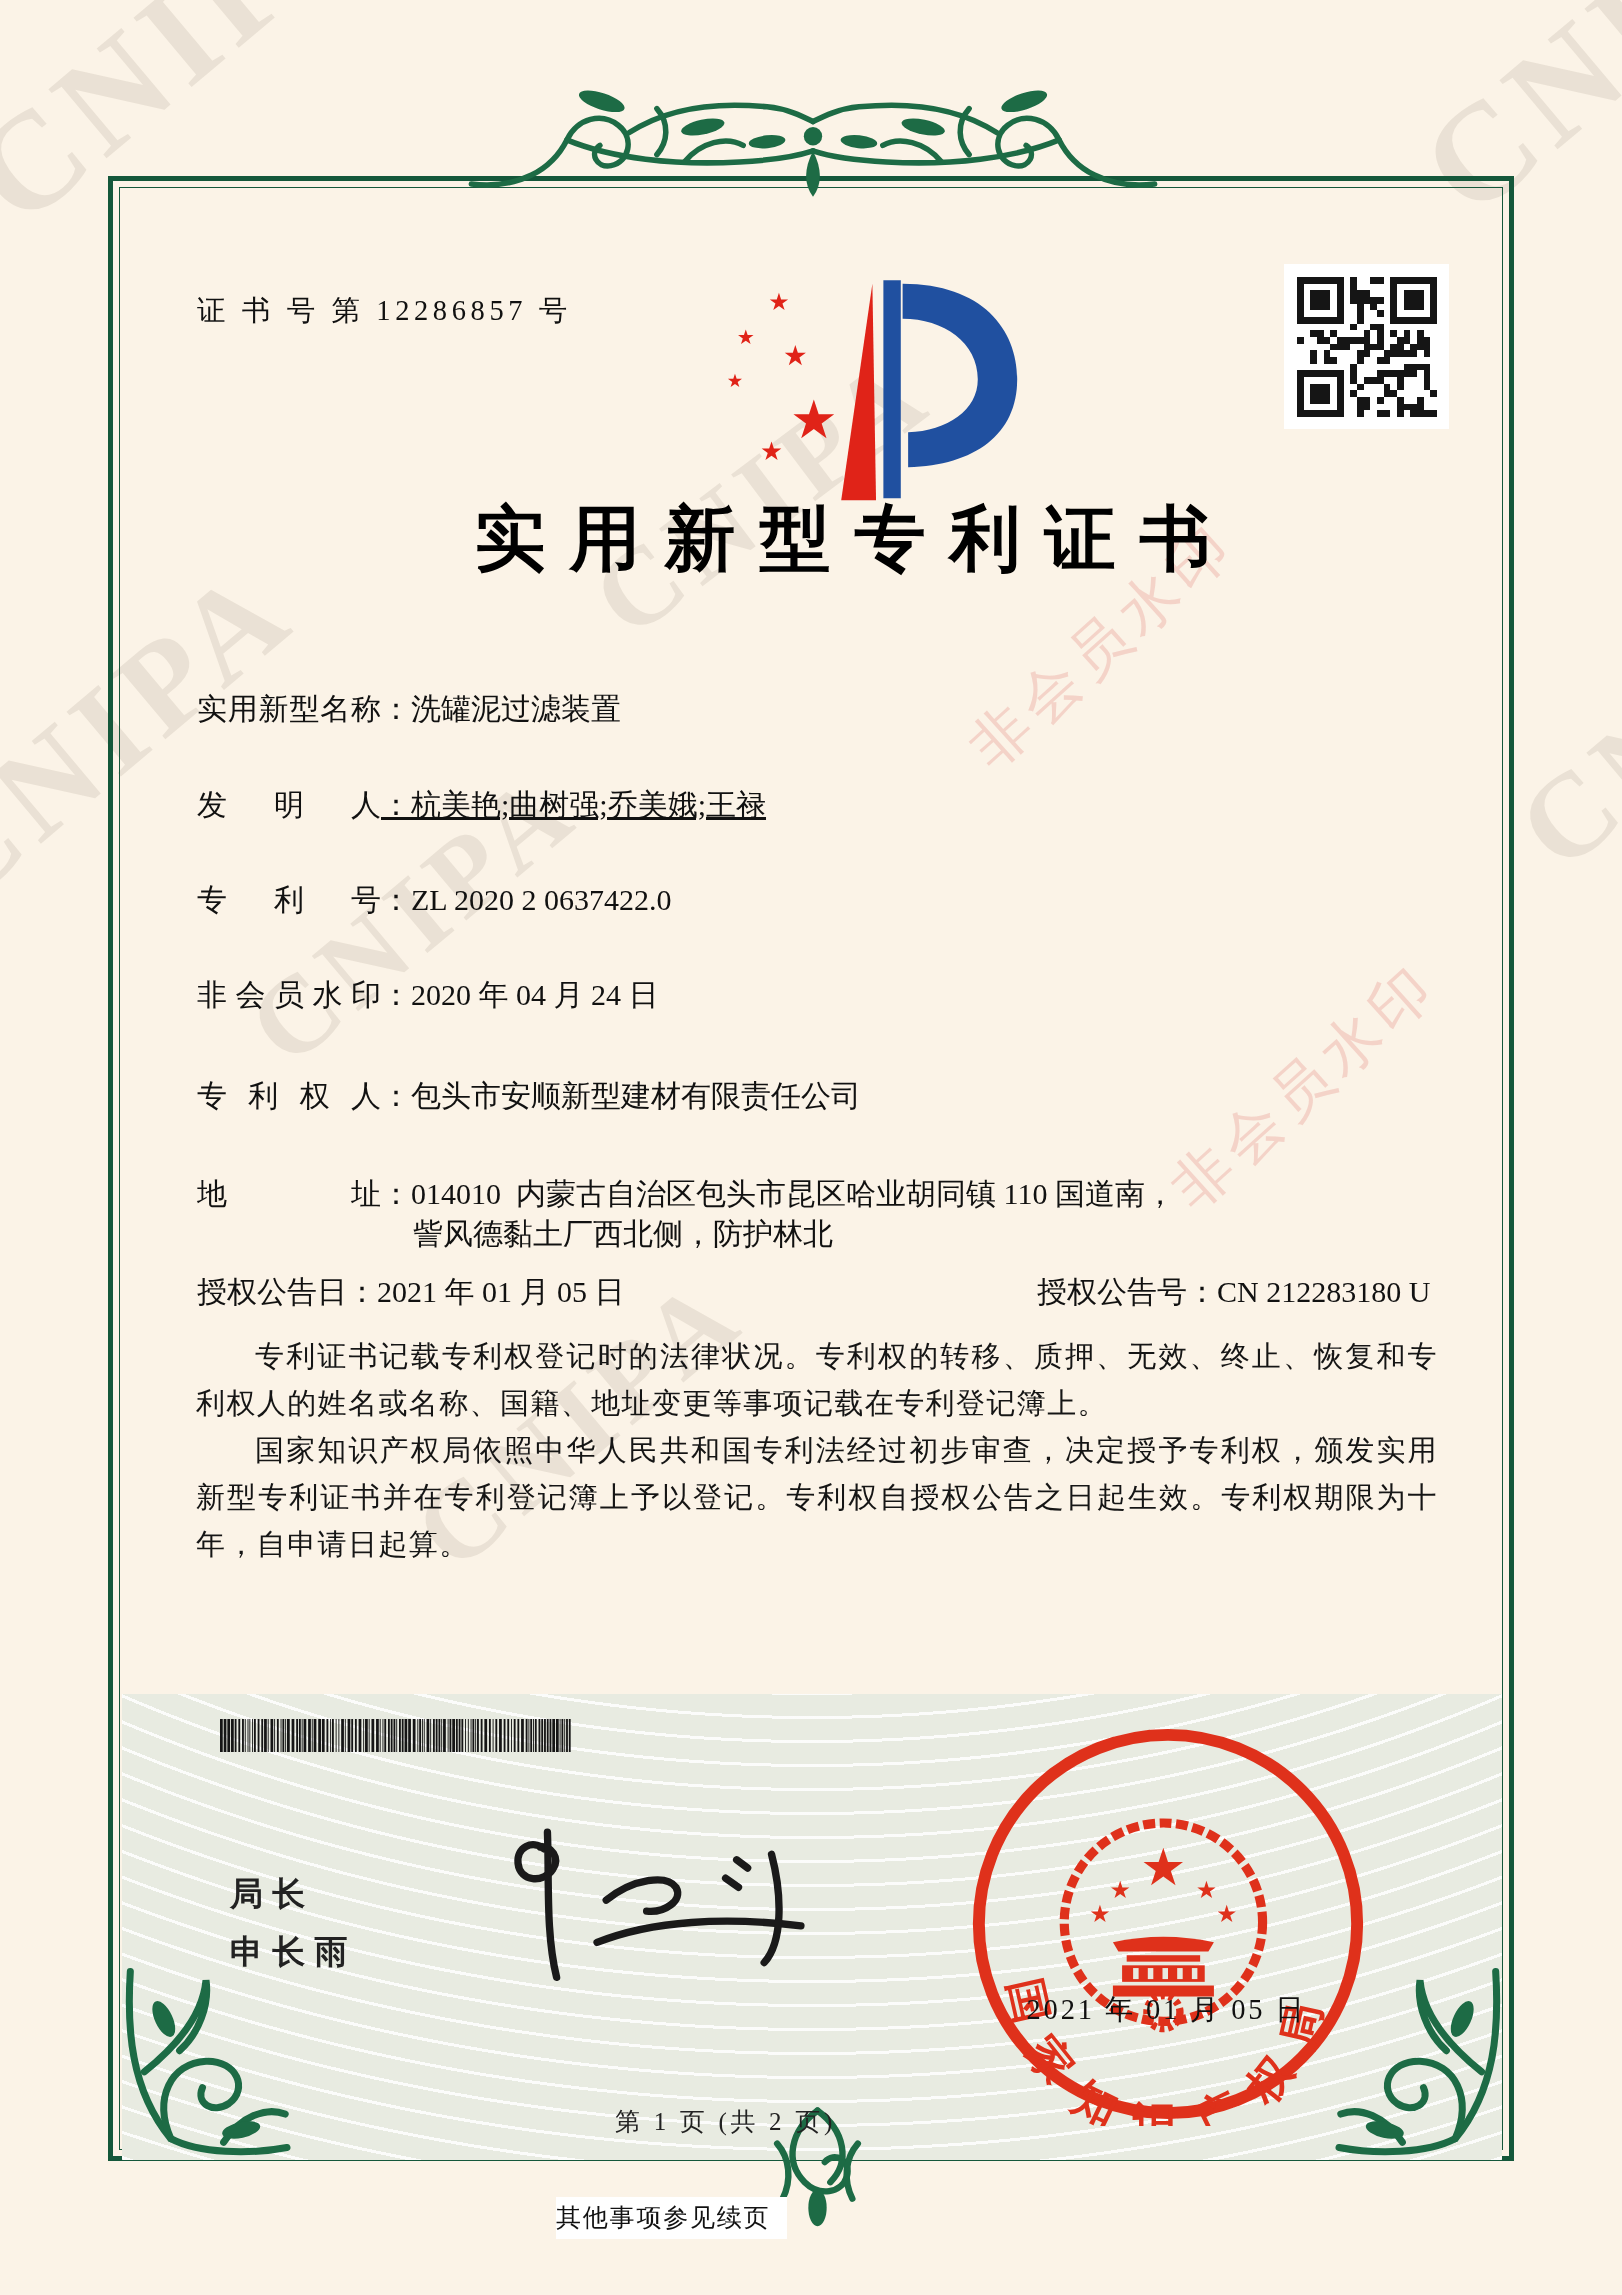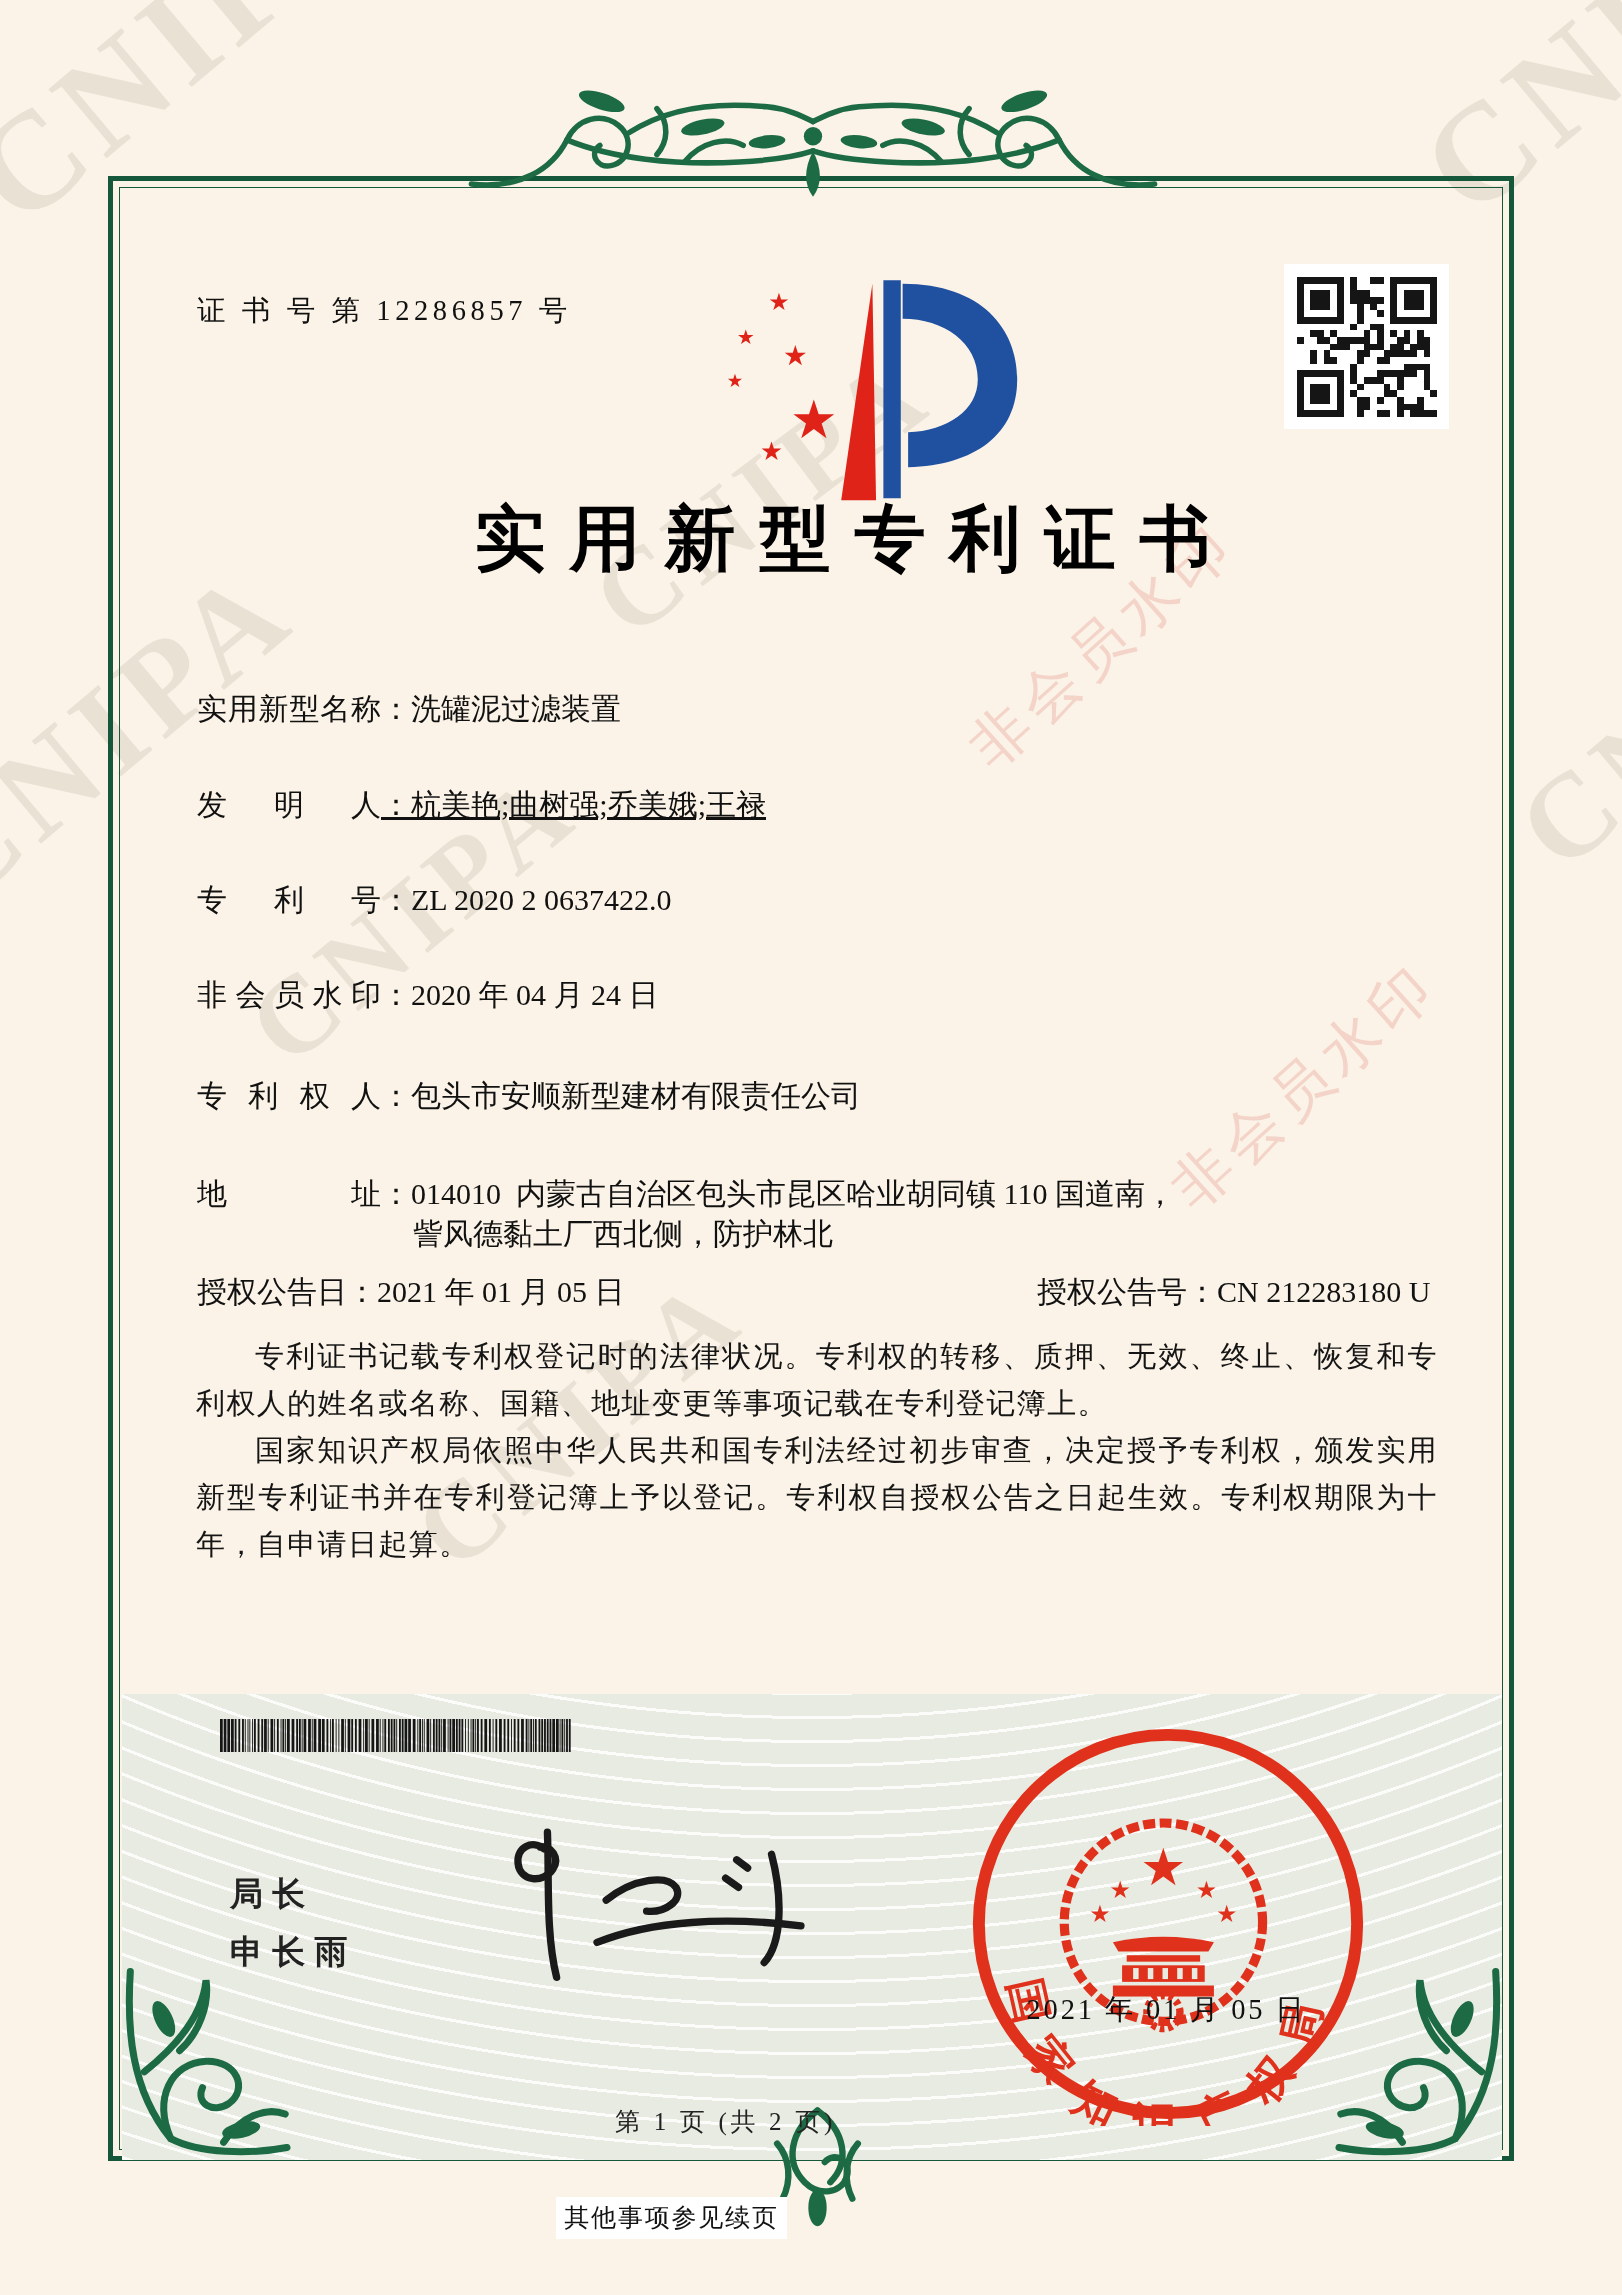--- a/index.html
+++ b/index.html
@@ -46,21 +46,21 @@
   .signature{position:absolute;left:496px;top:1823px;width:349px;height:170px;}
 
   .seal{position:absolute;left:966px;top:1722px;width:404px;height:404px;}
   .seal-date{position:absolute;left:983px;top:1991px;width:367px;text-align:center;
       font-size:28.5px;letter-spacing:2.8px;color:#111;}
 
   .pagenum{position:absolute;left:496px;top:2105px;width:459px;text-align:center;
       font-size:25px;letter-spacing:3.7px;color:#222;}
 
   .continuation{position:absolute;left:556px;top:2197px;width:231px;height:42px;line-height:42px;
-      background:#ffffff;text-align:center;font-size:25px;letter-spacing:1.8px;color:#111;}
+      background:#ffffff;font-size:25px;letter-spacing:1.8px;color:#111;}
 
   .garland{position:absolute;left:464px;top:81px;width:698px;height:138px;}
   .fl-bl{position:absolute;left:118px;top:1963px;width:176px;height:200px;}
   .fl-br{position:absolute;left:1332px;top:1963px;width:176px;height:200px;transform:scale(-1,1);}
   .bloom{position:absolute;left:735px;top:2103px;width:165px;height:129px;}
 
   .logo{position:absolute;left:707px;top:271px;width:317px;height:231px;}
   .qr{position:absolute;left:1284px;top:264px;width:165px;height:165px;background:#fff;}
   .qr svg{position:absolute;left:13px;top:13px;width:140px;height:140px;}
 </style>

